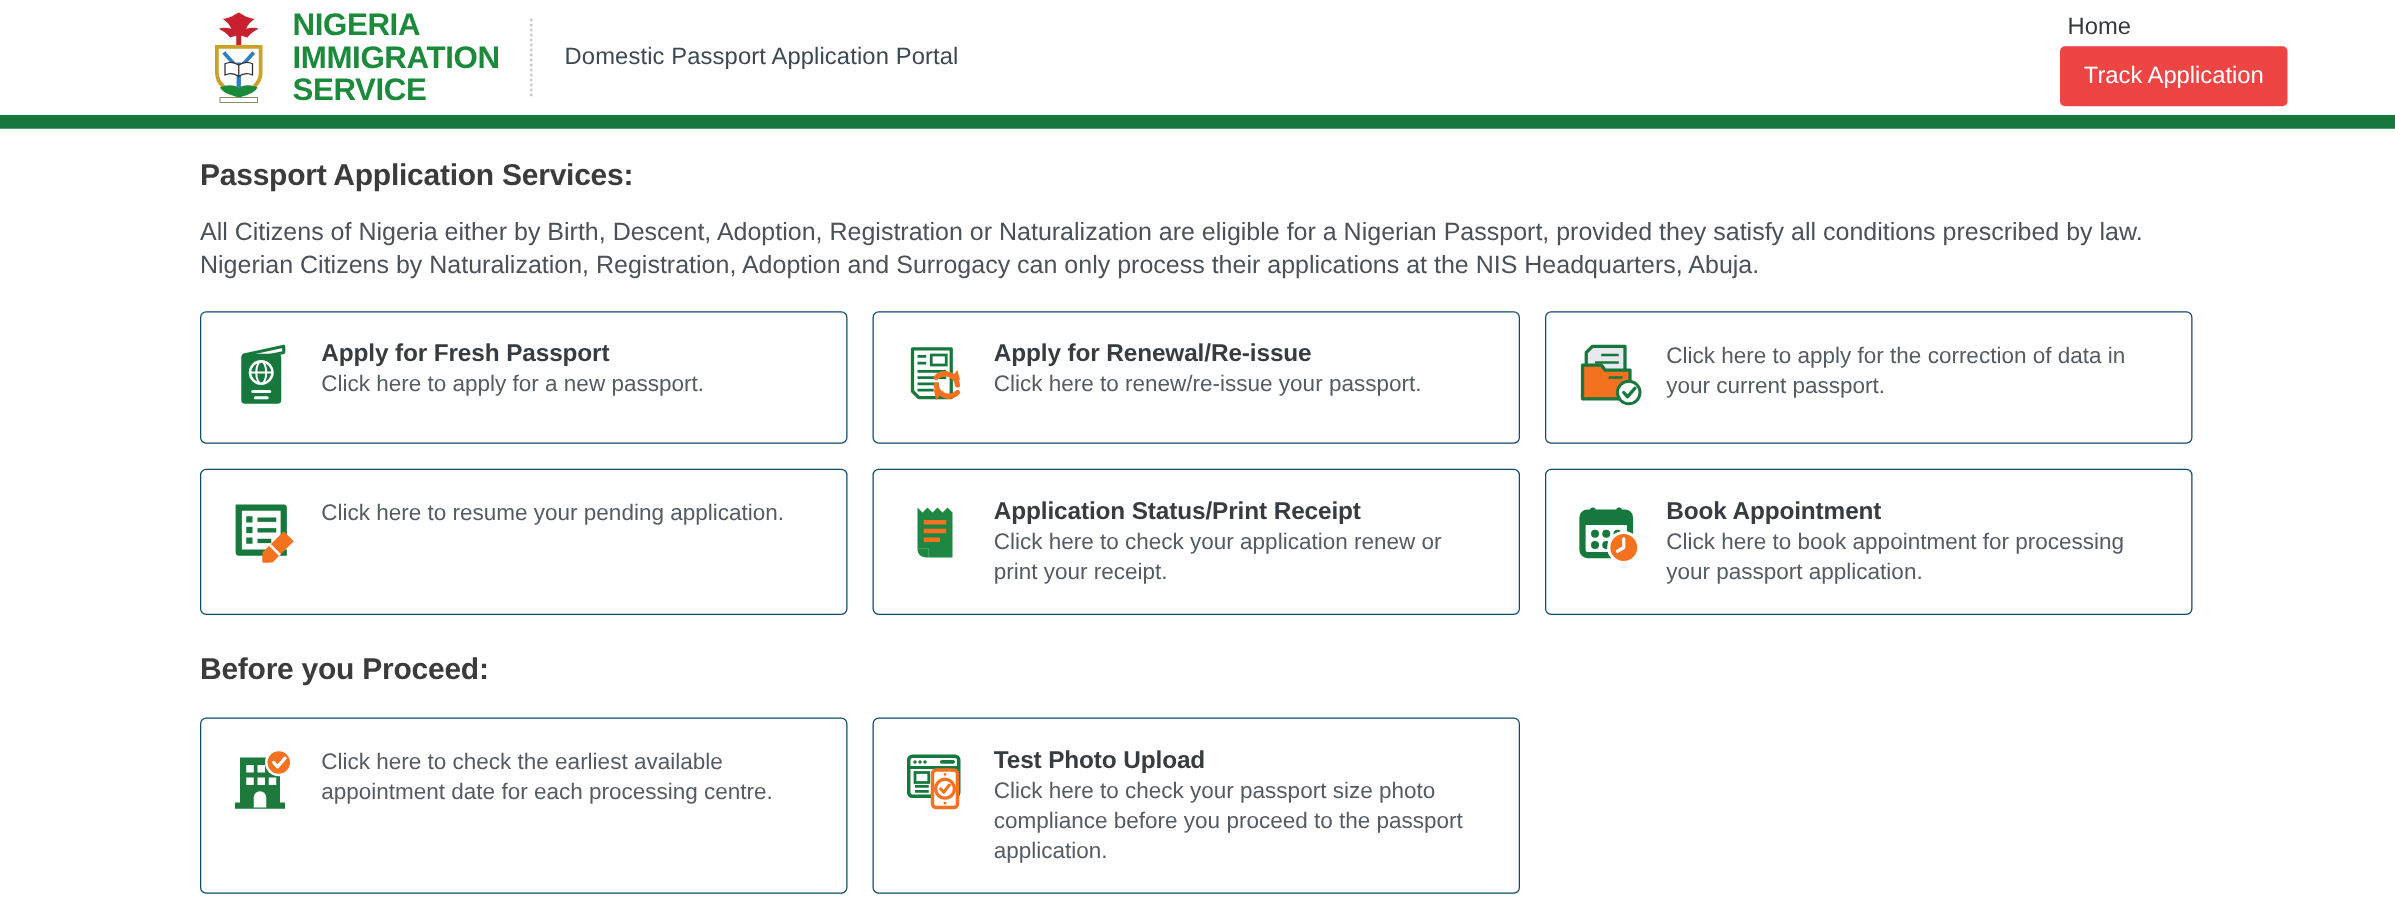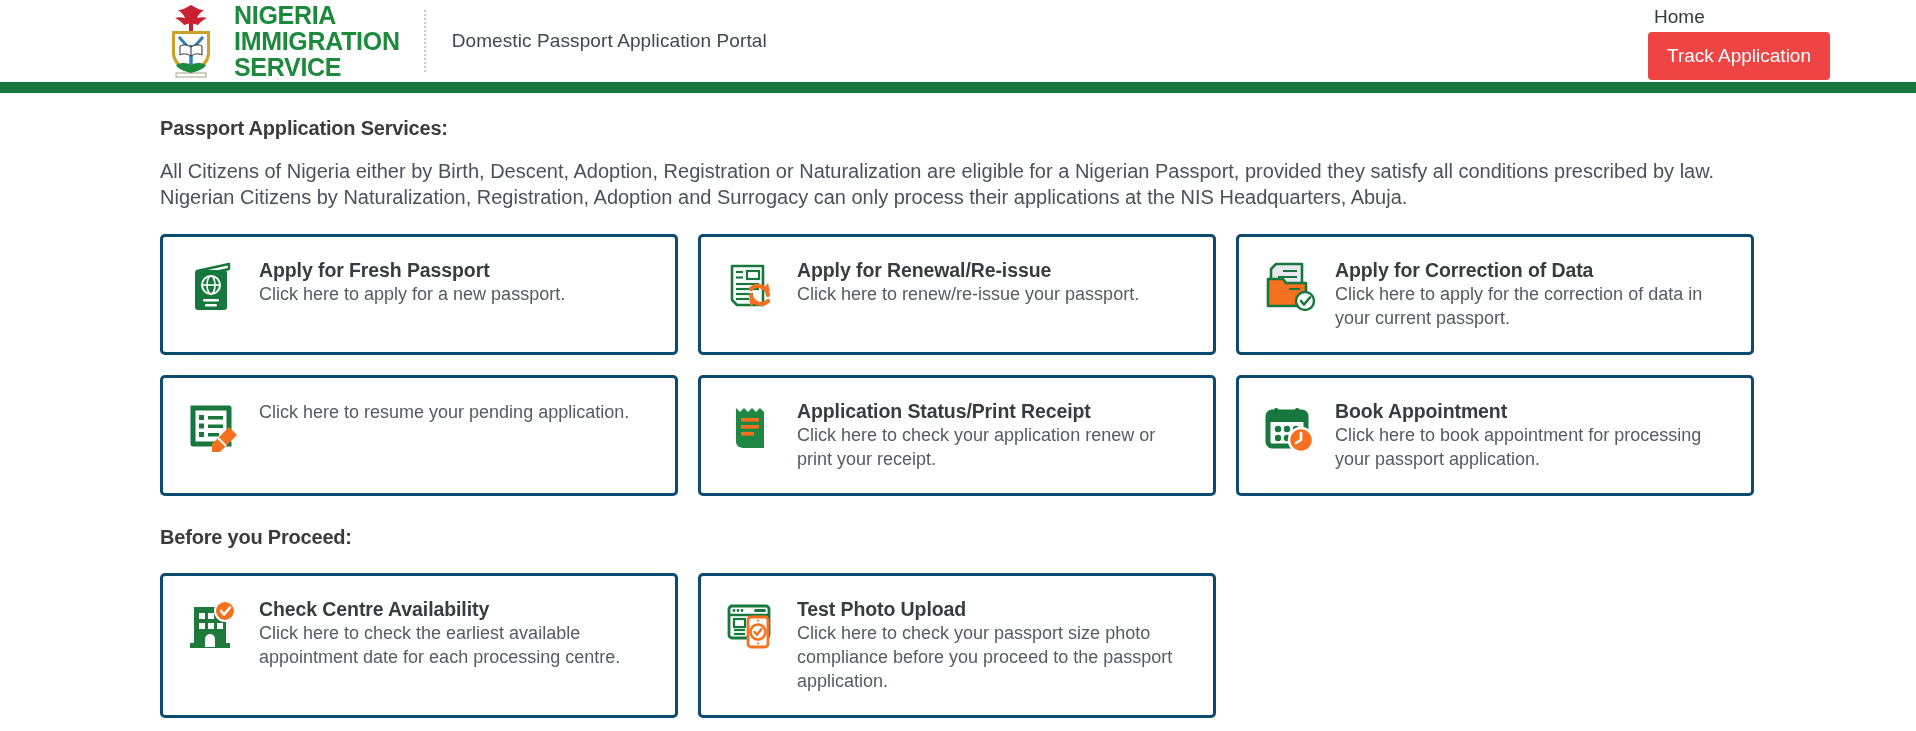--- a/index.html
+++ b/index.html
@@ -6,21 +6,21 @@
   html, body {
     width: 1916px;
     height: 731px;
     background: #ffffff;
     font-family: "Liberation Sans", sans-serif;
     overflow: hidden;
   }
 
   
   .header {
-    height: 82px;
+    height: 92px;
     background: #ffffff;
     display: flex;
     align-items: center;
     padding: 0 86px 0 160px;
     position: relative;
   }
   .brand {
     display: flex;
     align-items: center;
     height: 92px;
@@ -68,21 +68,21 @@
     font-family: "Liberation Sans", sans-serif;
   }
 
   
   .green-bar { height: 11px; background: #16783C; width: 100%; }
 
   
   .main { padding: 0 160px; }
 
   .section-title {
-    font-size: 20px;
+    font-size: 24px;
     font-weight: bold;
     color: #3b3b3b;
     margin-top: 24px;
     letter-spacing: -0.2px;
   }
   .intro {
     margin-top: 18px;
     font-size: 20px;
     line-height: 26px;
     color: #4a5159;
@@ -91,21 +91,21 @@
 
   .card-grid {
     display: grid;
     grid-template-columns: repeat(3, 518px);
     gap: 20px;
     margin-top: 24px;
   }
   .card-grid.two { grid-template-columns: repeat(2, 518px); }
 
   .card {
-    border: 3px solid #0c4a6e;
+    border: 1px solid #0c4a6e;
     border-radius: 5px;
     background: #ffffff;
     padding: 20px 22px 22px 22px;
     display: flex;
     gap: 18px;
     cursor: pointer;
     min-height: 106px;
   }
   .card-icon { width: 56px; height: 56px; flex: none; margin-top: 2px; }
   .card-body { padding-top: 2px; }
@@ -207,21 +207,20 @@
       <svg class="card-icon" viewBox="0 0 56 56">
         <path d="M15 5 L41 5 L41 34 L10 34 L10 10 Z" fill="#e8e8f0" stroke="#16783C" stroke-width="2.6" stroke-linejoin="round"></path>
         <line x1="22" y1="12" x2="36" y2="12" stroke="#16783C" stroke-width="2"></line>
         <line x1="17" y1="18" x2="36" y2="18" stroke="#16783C" stroke-width="2"></line>
         <path d="M7 20 L22 20 L25 24 L45 24 L45 47 L7 47 Z" fill="#F4711F" stroke="#16783C" stroke-width="2.6" stroke-linejoin="round"></path>
         <line x1="28" y1="30" x2="39" y2="30" stroke="#16783C" stroke-width="2"></line>
         <circle cx="44" cy="42" r="9" fill="#ffffff" stroke="#16783C" stroke-width="2.4"></circle>
         <path d="M40 42 L43 45.5 L49 38.5" fill="none" stroke="#16783C" stroke-width="2.6" stroke-linecap="round" stroke-linejoin="round"></path>
       </svg>
       <div class="card-body">
-        <div class="card-title">Apply for Correction of Data</div>
         <div class="card-desc">Click here to apply for the correction of data in your current passport.</div>
       </div>
     </div>
 
     <div class="card">
       <svg class="card-icon" viewBox="0 0 56 56">
         <path d="M8 8 L44 8 L44 30 M44 44 L8 44 L8 8" fill="none" stroke="#16783C" stroke-width="5" stroke-linejoin="round" stroke-linecap="square"></path>
         <rect x="14" y="15" width="5" height="5" fill="#16783C"></rect>
         <rect x="14" y="23.5" width="5" height="5" fill="#16783C"></rect>
         <rect x="14" y="32" width="5" height="5" fill="#16783C"></rect>
@@ -284,21 +283,20 @@
         <rect x="23" y="15" width="6" height="6" fill="#ffffff"></rect>
         <rect x="32" y="15" width="6" height="6" fill="#ffffff"></rect>
         <rect x="14" y="25" width="6" height="6" fill="#ffffff"></rect>
         <rect x="23" y="25" width="6" height="6" fill="#ffffff"></rect>
         <rect x="32" y="25" width="6" height="6" fill="#ffffff"></rect>
         <path d="M20 49 L20 41 A5 5 0 0 1 30 41 L30 49 Z" fill="#ffffff"></path>
         <circle cx="40" cy="13" r="10" fill="#F4711F" stroke="#ffffff" stroke-width="2"></circle>
         <path d="M36 13 L39 16.5 L45 9.5" fill="none" stroke="#ffffff" stroke-width="2.6" stroke-linecap="round" stroke-linejoin="round"></path>
       </svg>
       <div class="card-body">
-        <div class="card-title">Check Centre Availability</div>
         <div class="card-desc">Click here to check the earliest available appointment date for each processing centre.</div>
       </div>
     </div>
 
     <div class="card">
       <svg class="card-icon" viewBox="0 0 56 56">
         <rect x="6" y="8" width="40" height="32" rx="3" fill="none" stroke="#16783C" stroke-width="2.8"></rect>
         <line x1="6" y1="17" x2="46" y2="17" stroke="#16783C" stroke-width="2.4"></line>
         <circle cx="11" cy="12.5" r="1.4" fill="#16783C"></circle>
         <circle cx="15" cy="12.5" r="1.4" fill="#16783C"></circle>

